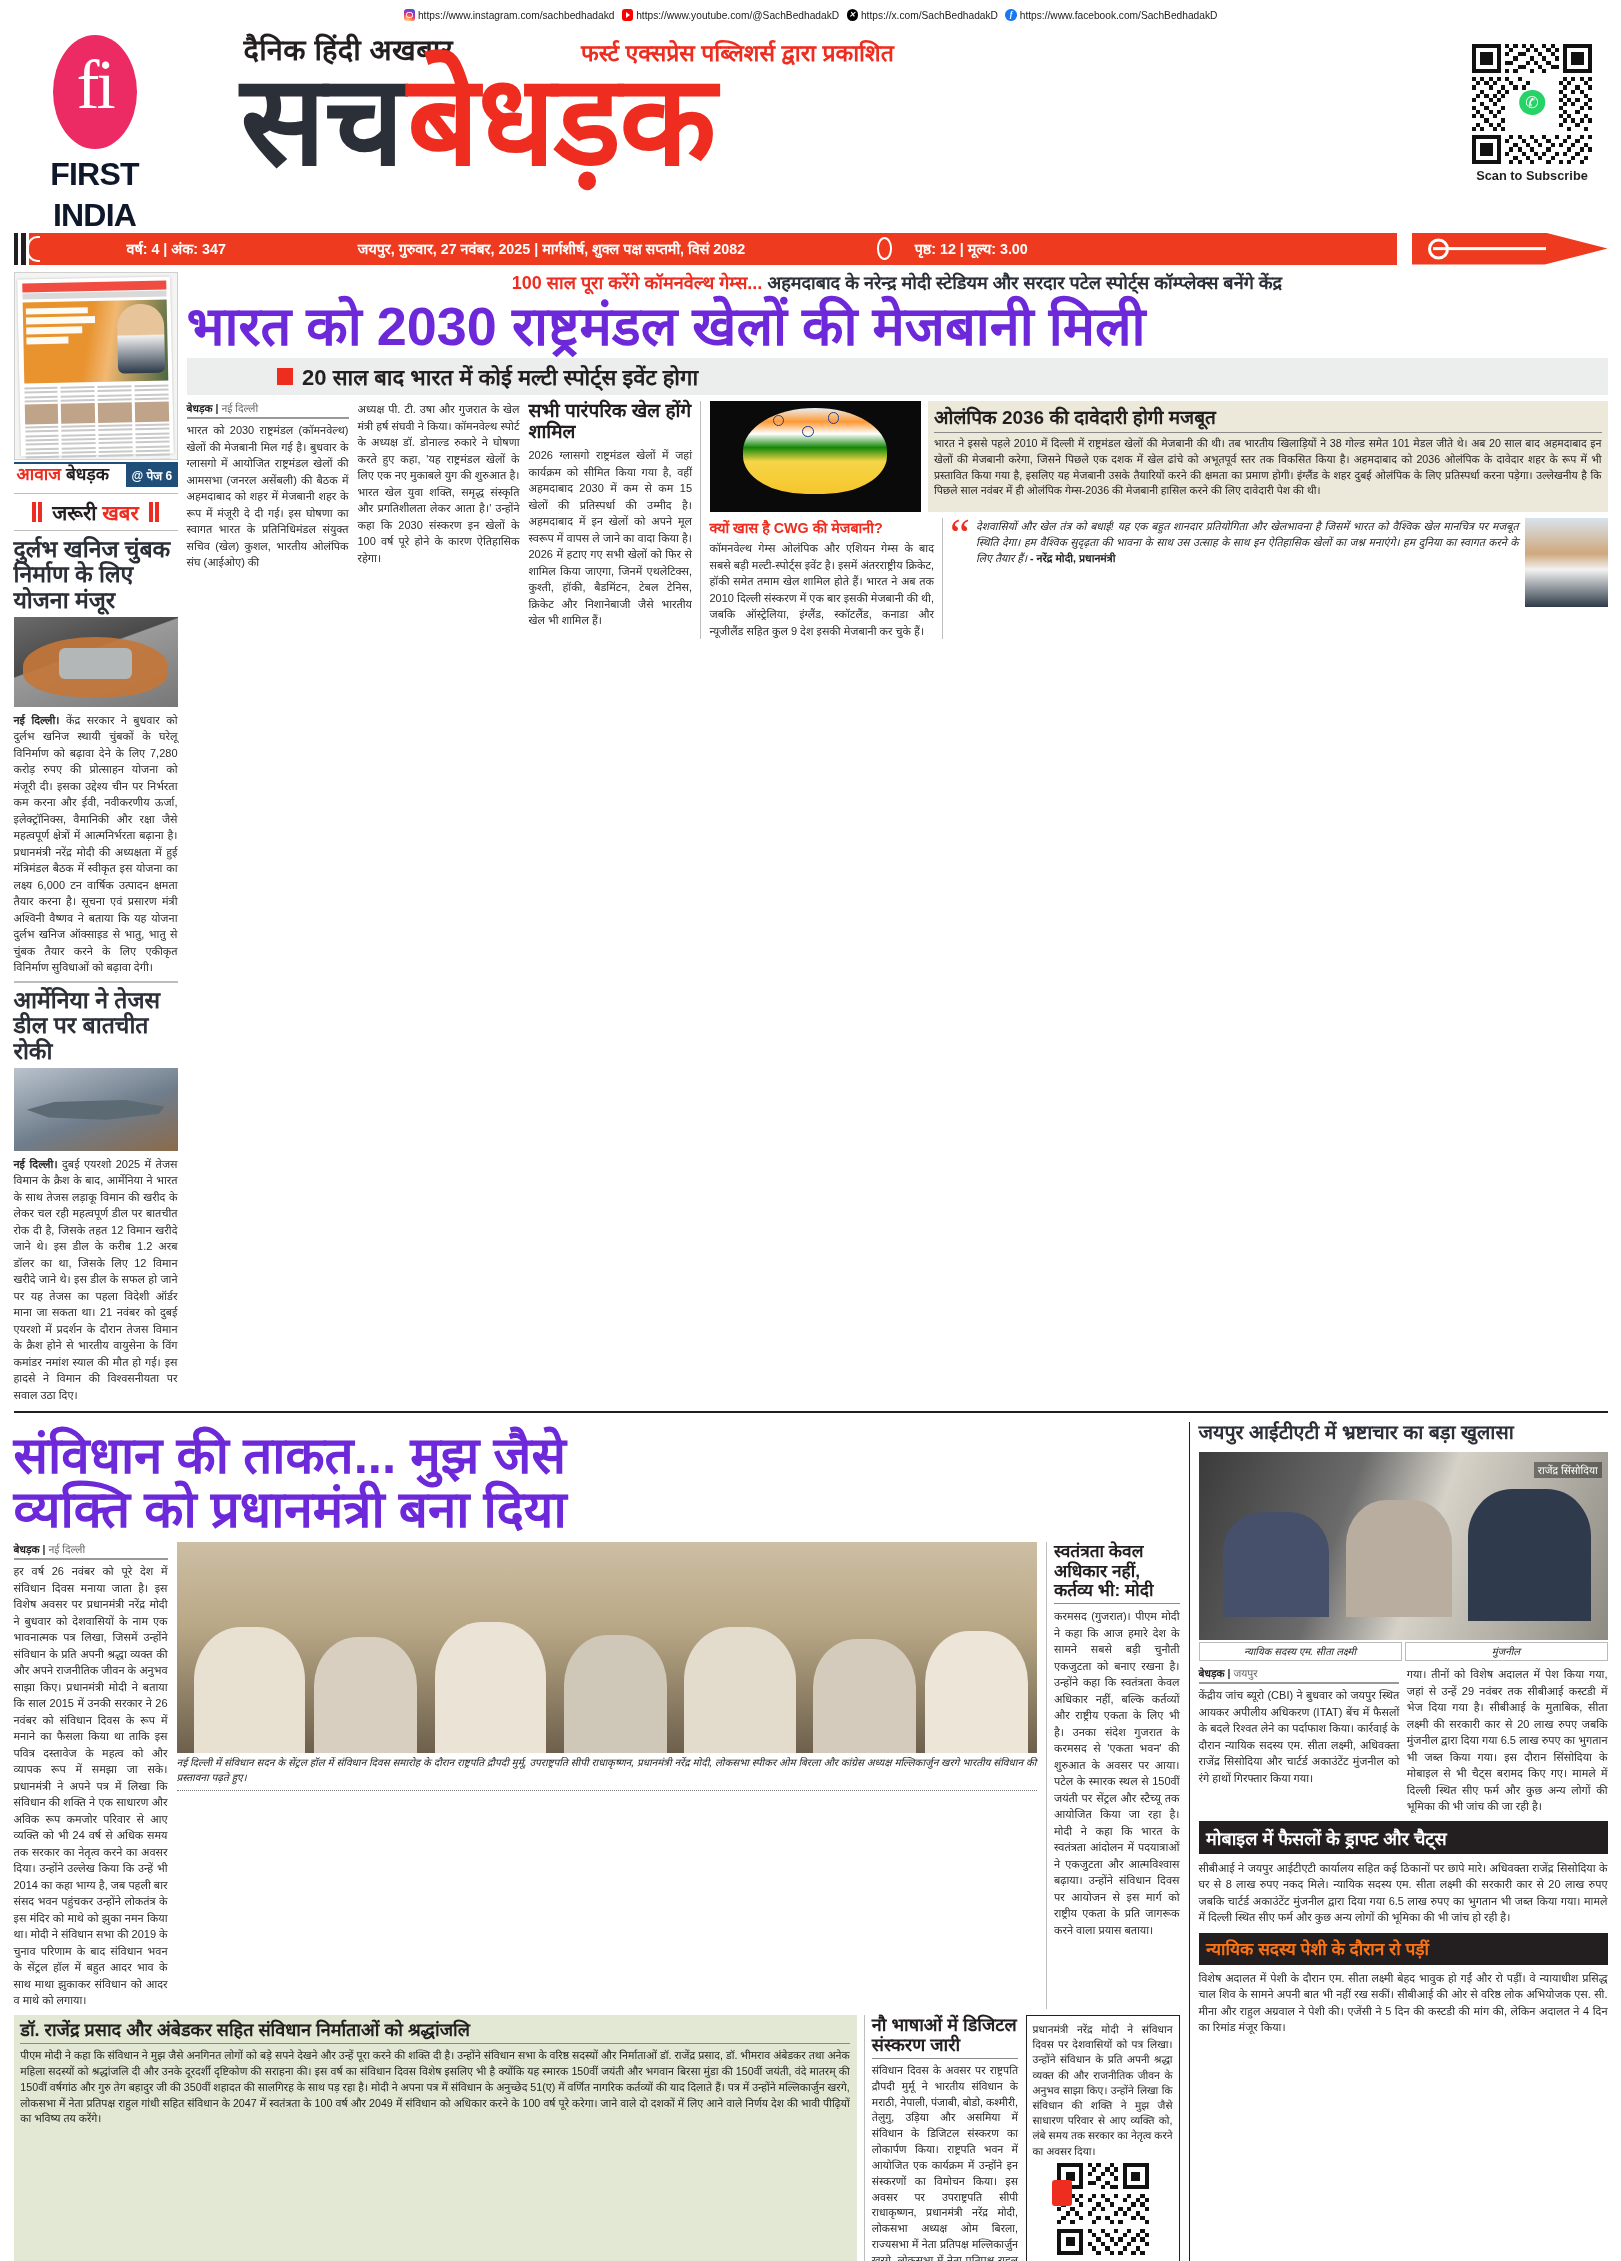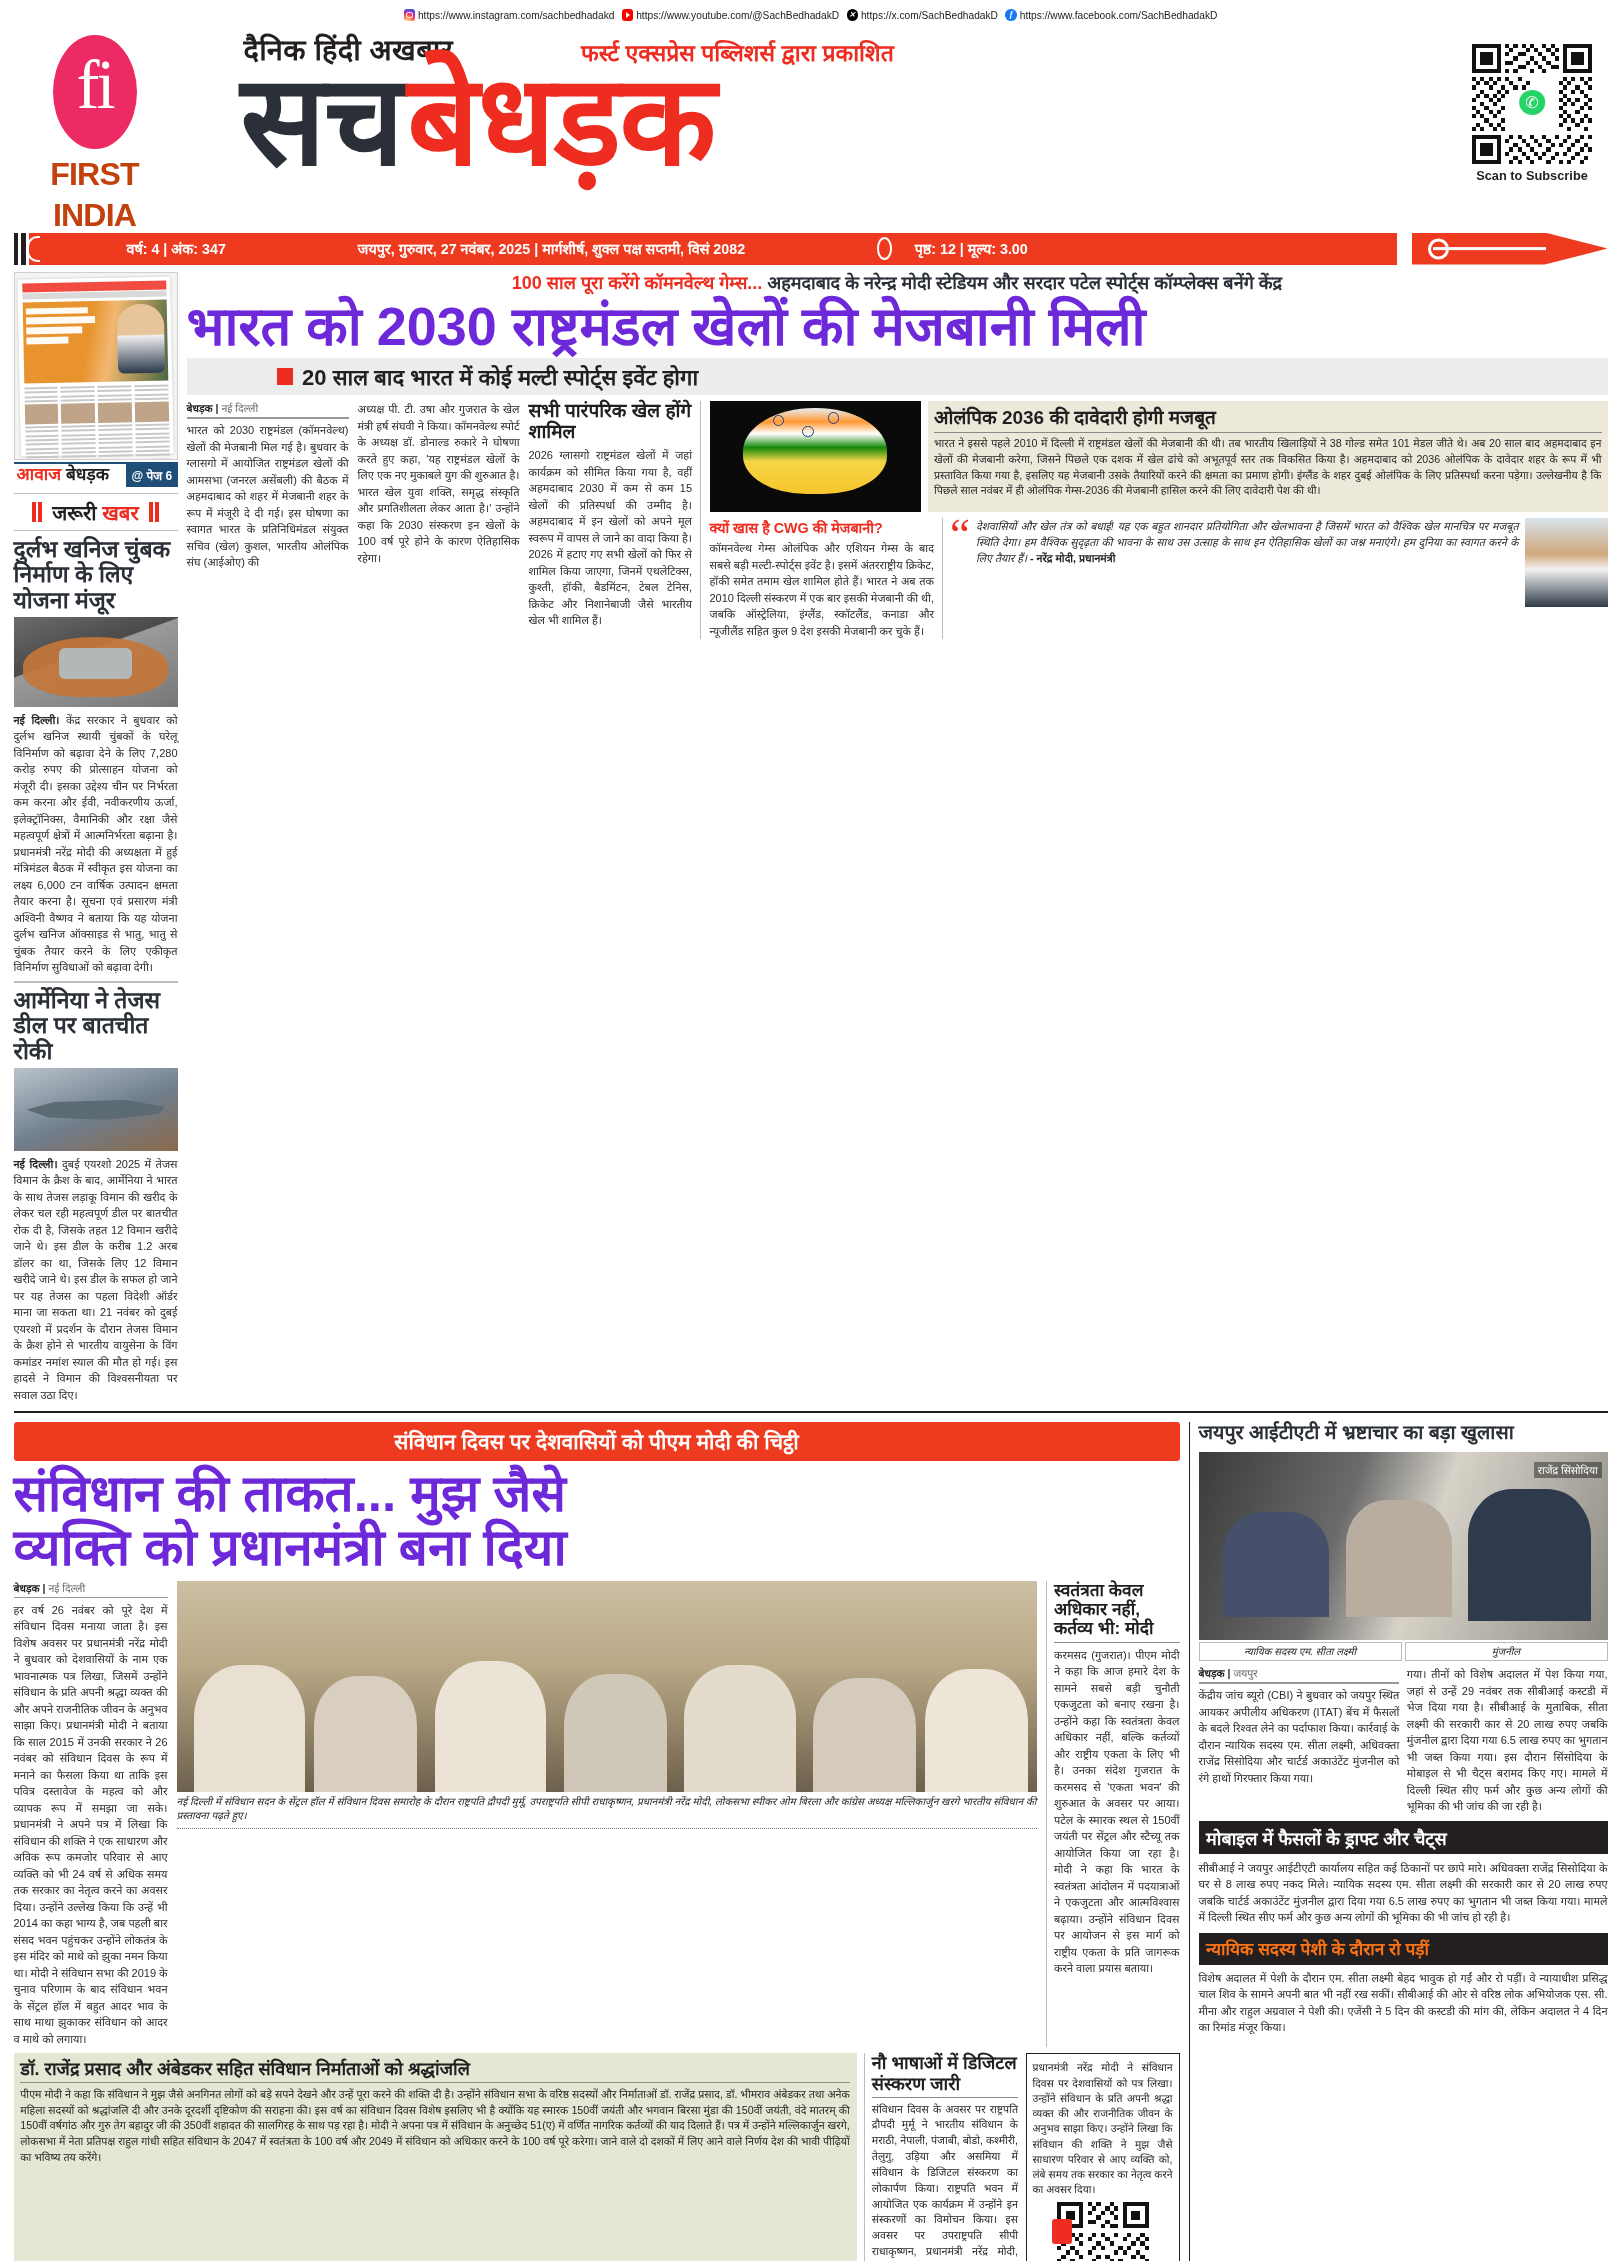--- a/index.html
+++ b/index.html
@@ -33,21 +33,21 @@
   .logo-block{ width:162px; padding-top:12px; text-align:center; flex:0 0 auto; }
   .logo-oval{
     width:84px;height:114px;margin:0 auto;border-radius:50%;
     background:#ec2a64; position:relative;
   }
   .logo-fi{
     position:absolute; left:0; right:0; top:16.6px;
     font-family:"Liberation Serif", serif; font-size:69px; color:#fff;
     line-height:1; font-weight:400; letter-spacing:-3px;
   }
-  .logo-first{ font-size:32px;font-weight:bold;letter-spacing:-0.8px;line-height:1.02;margin-top:9px;color:#c2410c; }
+  .logo-first{ font-size:32px;font-weight:bold;letter-spacing:-0.8px;line-height:1.02;margin-top:9px;color:#0f172a; }
 
   .title-block{ flex:1 1 auto; position:relative; padding-top:6px; }
   .tag-row{ display:flex; align-items:flex-end; gap:128px; padding-left:68px; }
   .tag-hi{ font-size:29px; font-weight:bold; color:#231f20; letter-spacing:0.4px;}
   .tag-red{ font-size:23px; font-weight:bold; color:#ee2d20; }
   .big-title{ display:flex; align-items:flex-start; line-height:0.92; margin-top:-4.5px; padding-left:65px;}
   .bt-dark{ font-size:126px; font-weight:bold; color:#2b2f38; letter-spacing:-1.5px; }
   .bt-red{ font-size:126px; font-weight:bold; color:#ee2d20; letter-spacing:-1.5px; margin-left:4.5px;}
 
   .qr-block{ width:151px; flex:0 0 auto; padding-top:21px; text-align:center; }
@@ -660,21 +660,20 @@
         </div>
       </div>
     </div>
   </div>
 
   <div class="hr-dark" style="margin-top:7.5px;"></div>
 
   <div class="main-grid">
 
     <div class="mg-left">
-      <div class="banner-red">संविधान दिवस पर देशवासियों को पीएम मोदी की चिट्ठी</div>
       <div class="mega" style="font-size:51px;margin:7.5px 0 3px;">संविधान की ताकत... मुझ जैसे</div>
       <div class="mega" style="font-size:51px;margin:0 0 7.5px;">व्यक्ति को प्रधानमंत्री बना दिया</div>
 
       <div style="display:flex;gap:9px;">
         <div style="width:154px;flex:0 0 auto;">
           <div class="byline">
             <b>बेधड़क</b> |
             <span>नई दिल्ली</span>
           </div>
           <div class="byline-rule"></div>

